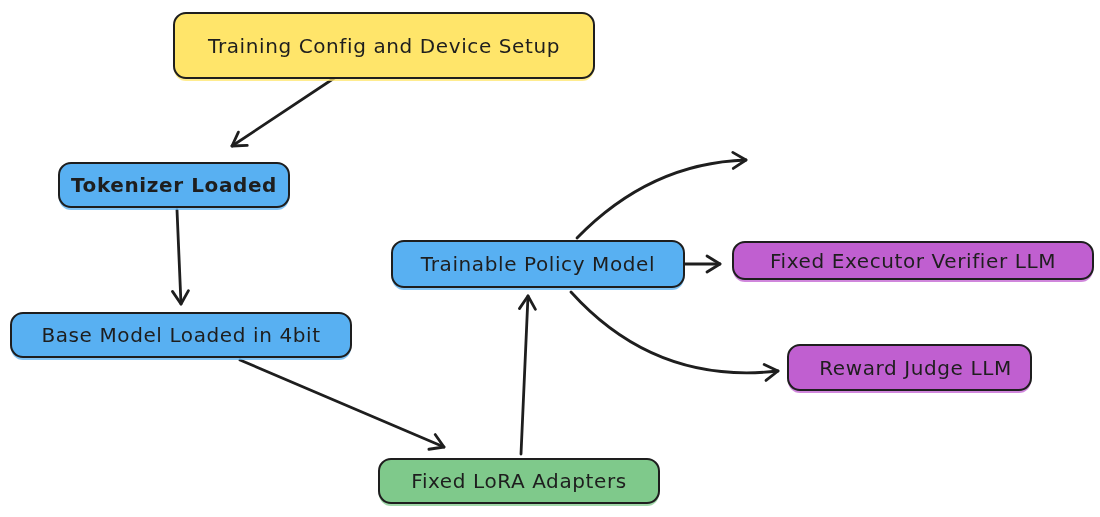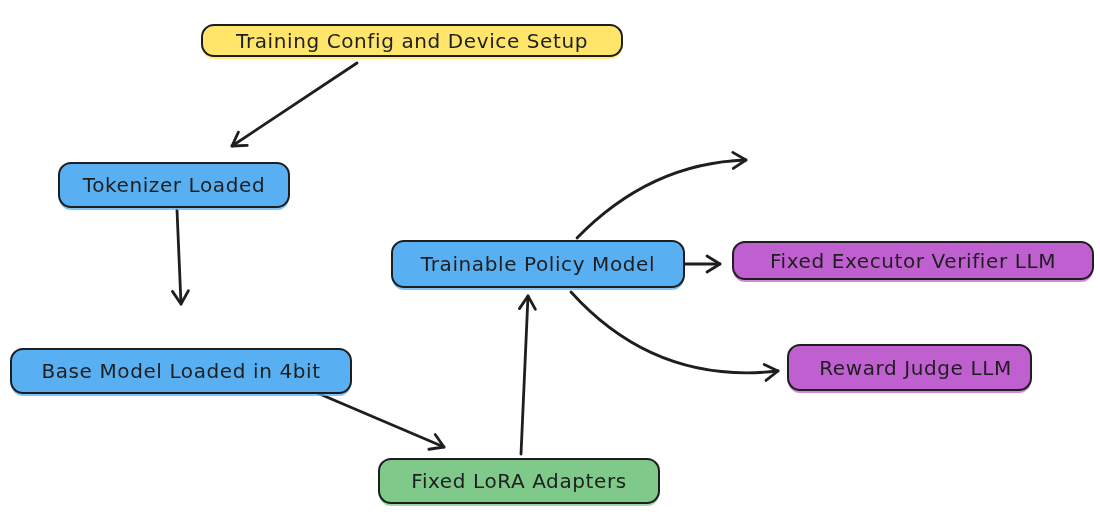--- a/index.html
+++ b/index.html
@@ -34,23 +34,23 @@
     font-size: 20px;
     letter-spacing: 0.6px;
     white-space: nowrap;
     box-sizing: border-box;
   }
   .c-yellow { background: #ffe56a; box-shadow: 0 3px 0 -1px rgba(255,229,106,.75); }
   .c-blue   { background: #58b0f2; box-shadow: 0 3px 0 -1px rgba(88,176,242,.75); }
   .c-green  { background: #7fc98b; box-shadow: 0 3px 0 -1px rgba(127,201,139,.75); }
   .c-purple { background: #c05fd0; box-shadow: 0 3px 0 -1px rgba(192,95,208,.75); }
 
-  #n-training  { left: 173px; top: 24px;  width: 422px; height: 33px; margin-left: 28px; }
-  #n-tokenizer { left: 58px;  top: 162px; width: 232px; height: 46px; }
-  #n-base      { left: 10px;  top: 312px; width: 342px; height: 46px; margin-top: 36px; }
+  #n-training  { left: 173px; top: 12px;  width: 422px; height: 67px; }
+  #n-tokenizer { left: 58px;  top: 162px; width: 232px; height: 46px; font-weight: bold; }
+  #n-base      { left: 10px;  top: 312px; width: 342px; height: 46px; }
   #n-policy    { left: 383px; top: 240px; width: 294px; height: 48px; margin-left: 8px; }
   #n-lora      { left: 378px; top: 458px; width: 282px; height: 46px; }
   #n-reference { left: 763px; top: 138px; width: 292px; height: 47px; }
   #n-executor  { left: 732px; top: 241px; width: 362px; height: 39px; }
   #n-judge     { left: 787px; top: 344px; width: 245px; height: 47px; padding-left: 12px; }
 </style>
 </head>
 <body>
 
 <div class="canvas">

